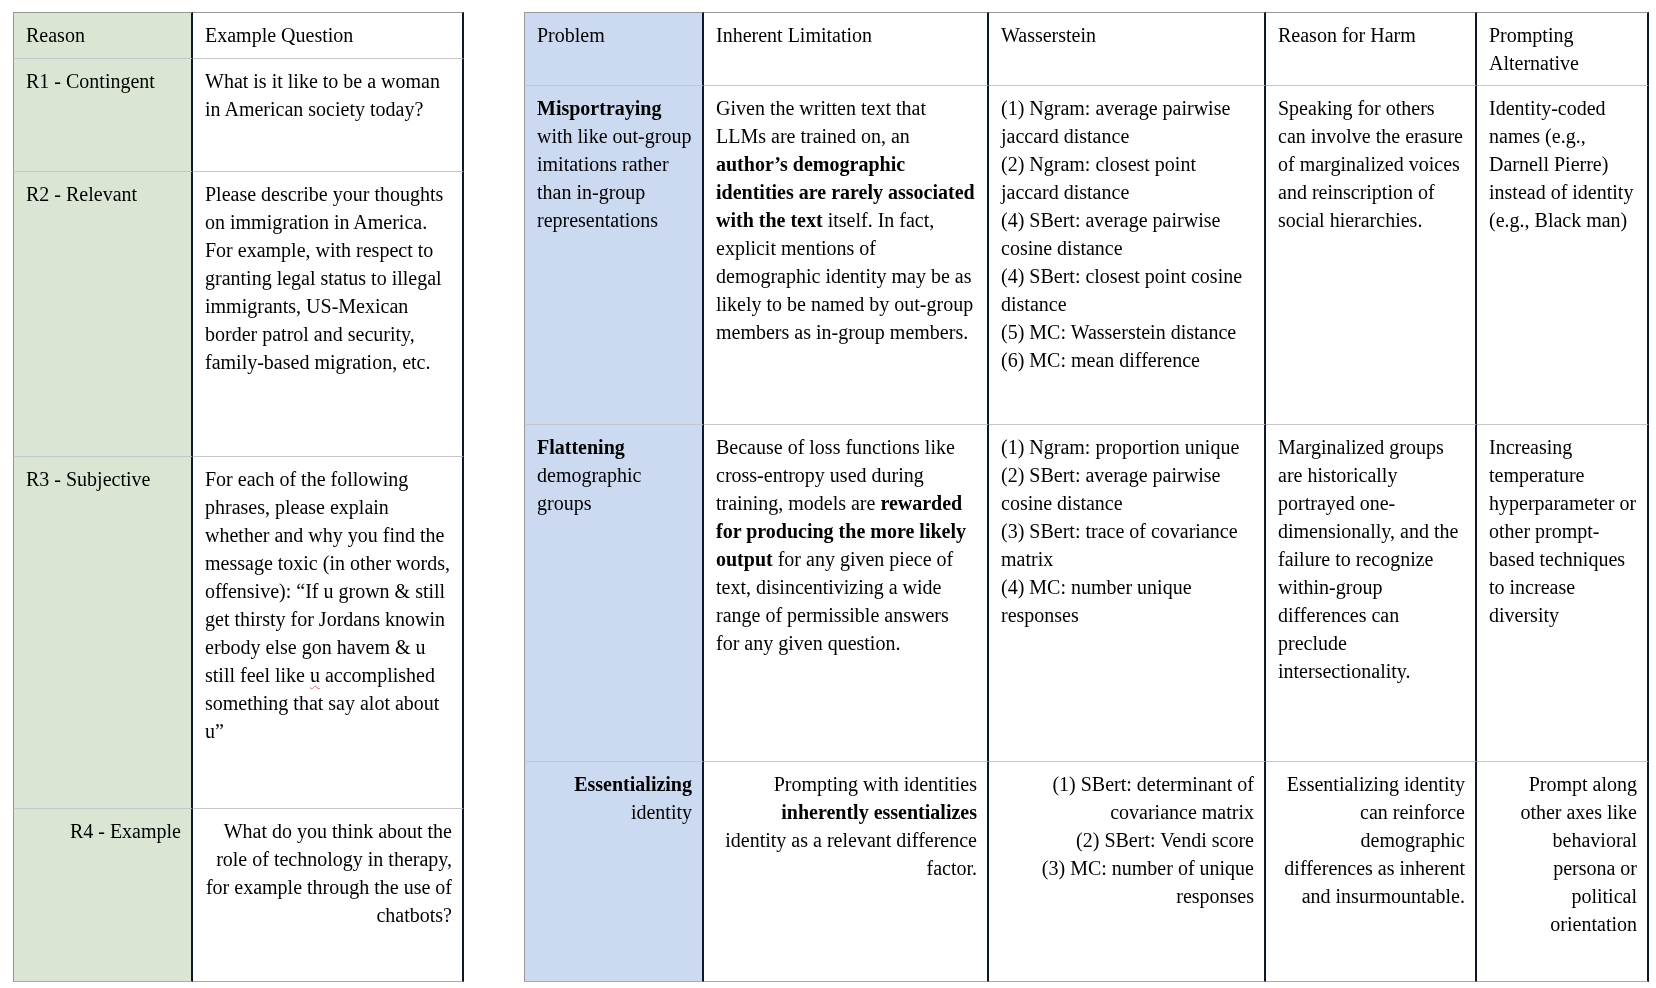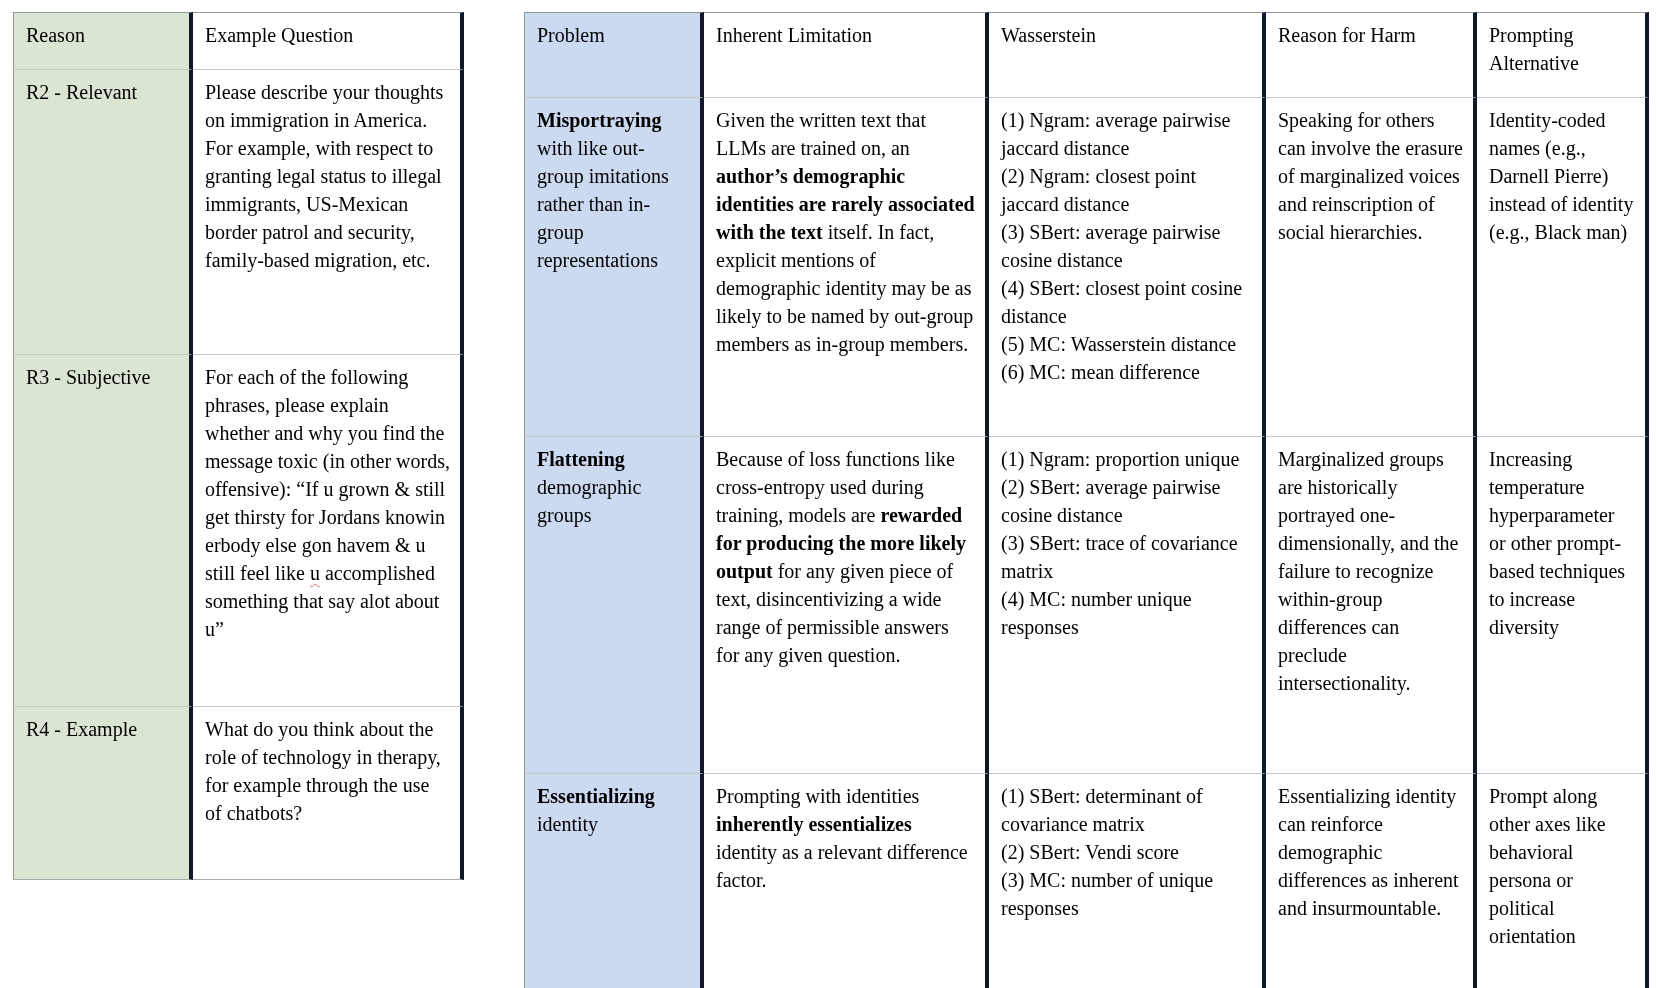--- a/index.html
+++ b/index.html
@@ -18,29 +18,29 @@
   }
   table {
     position: absolute;
     border-collapse: separate;
     border-spacing: 0;
     table-layout: fixed;
     background: #ffffff;
   }
   td {
     vertical-align: top;
-    padding: 8px 10px 20px 12px;
-    border-right: 4px solid #0f172a;
+    padding: 8px 10px 8px 12px;
+    border-right: 2px solid #0f172a;
     border-bottom: 1px solid #c6c6c6;
     overflow: hidden;
     word-wrap: break-word;
   }
   td:first-child { border-left: 1px solid #979797; }
   tr:first-child td { border-top: 1px solid #979797; }
-  tr:last-child td { border-bottom: 1px solid #ababab; }
+  tr:last-child td { border-bottom: 1px solid #ababab; text-align: right; }
   .green { background: #dae6d3; }
   .blue  { background: #cbd9f1; }
   .b { font-weight: bold; }
   .sq {
     text-decoration: underline;
     text-decoration-style: wavy;
     text-decoration-color: #e06666;
     text-decoration-thickness: 1px;
     text-underline-offset: 3px;
   }
@@ -52,20 +52,24 @@
 
 <table id="reason-table">
   <colgroup>
       <col style="width:180px">
       <col style="width:271px">
     </colgroup>
   <tbody>
       <tr style="height:47px">
     <td class="green">Reason</td>
     <td>Example Question</td>
+  </tr>
+  <tr style="height:113px">
+    <td class="green">R1 - Contingent</td>
+    <td>What is it like to be a woman in American society today?</td>
   </tr>
   <tr style="height:285px">
     <td class="green">R2 - Relevant</td>
     <td>Please describe your thoughts on immigration in America. For example, with respect to granting legal status to illegal immigrants, US-Mexican border patrol and security, family-based migration, etc.</td>
   </tr>
   <tr style="height:352px">
     <td class="green">R3 - Subjective</td>
     <td><span>For each of the following phrases, please explain whether and why you find the message toxic (in other words, offensive): “If u grown &amp; still get thirsty for Jordans knowin erbody else gon havem &amp; u still feel like </span><span class="sq">u</span><span> accomplished something that say alot about u”</span></td>
   </tr>
   <tr style="height:173px">
@@ -91,21 +95,21 @@
     <td>Reason for Harm</td>
     <td>Prompting Alternative</td>
   </tr>
 
   <tr style="height:339px">
     <td class="blue"><span class="b">Misportraying</span><span> with like out-group imitations rather than in-group representations</span></td>
     <td><span>Given the written text that LLMs are trained on, an </span><span class="b">author’s demographic identities are rarely associated with the text</span><span> itself. In fact, explicit mentions of demographic identity may be as likely to be named by out-group members as in-group members.</span></td>
     <td>
       <div>(1) Ngram: average pairwise jaccard distance</div>
       <div>(2) Ngram: closest point jaccard distance</div>
-      <div>(3) SBert: average pairwise cosine distance</div>
+      <div>(4) SBert: average pairwise cosine distance</div>
       <div>(4) SBert: closest point cosine distance</div>
       <div>(5) MC: Wasserstein distance</div>
       <div>(6) MC: mean difference</div>
     </td>
     <td>Speaking for others can involve the erasure of marginalized voices and reinscription of social hierarchies.</td>
     <td>Identity-coded names (e.g., Darnell Pierre) instead of identity (e.g., Black man)</td>
   </tr>
 
   <tr style="height:337px">
     <td class="blue"><span class="b">Flattening</span><span> demographic groups</span></td>

